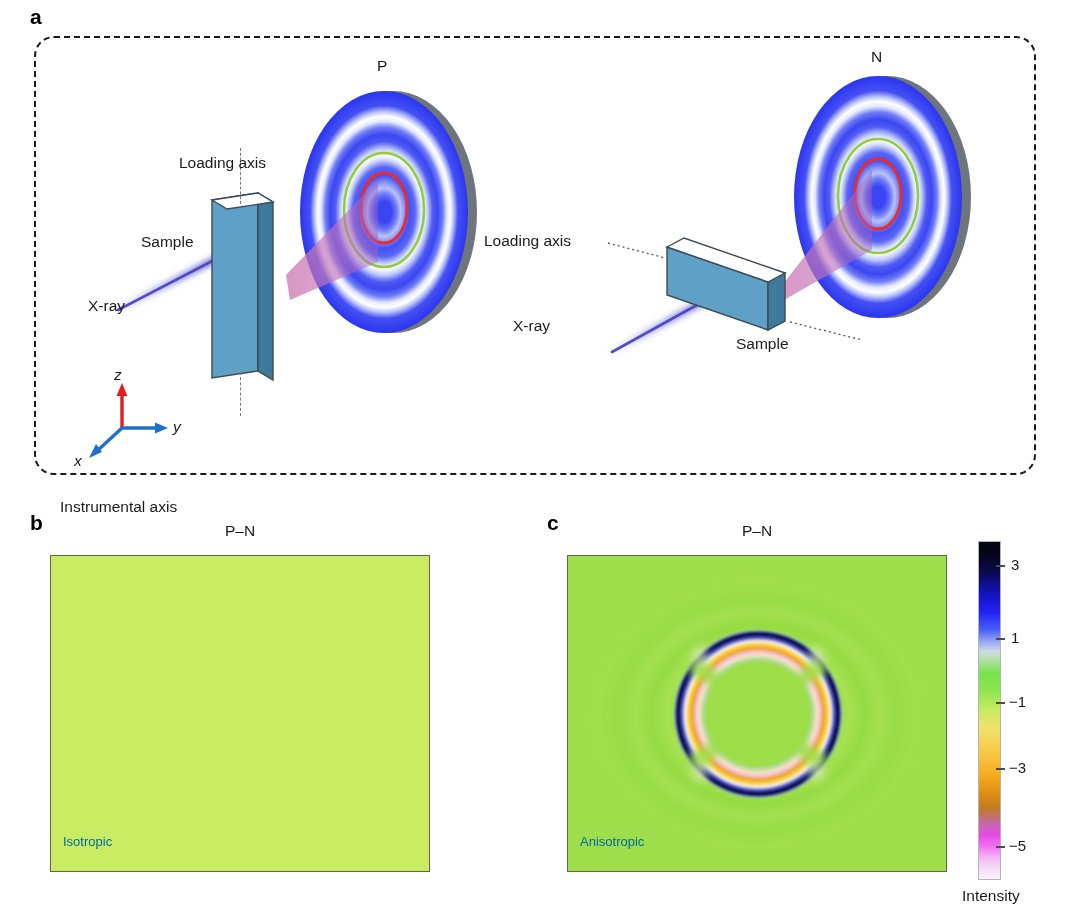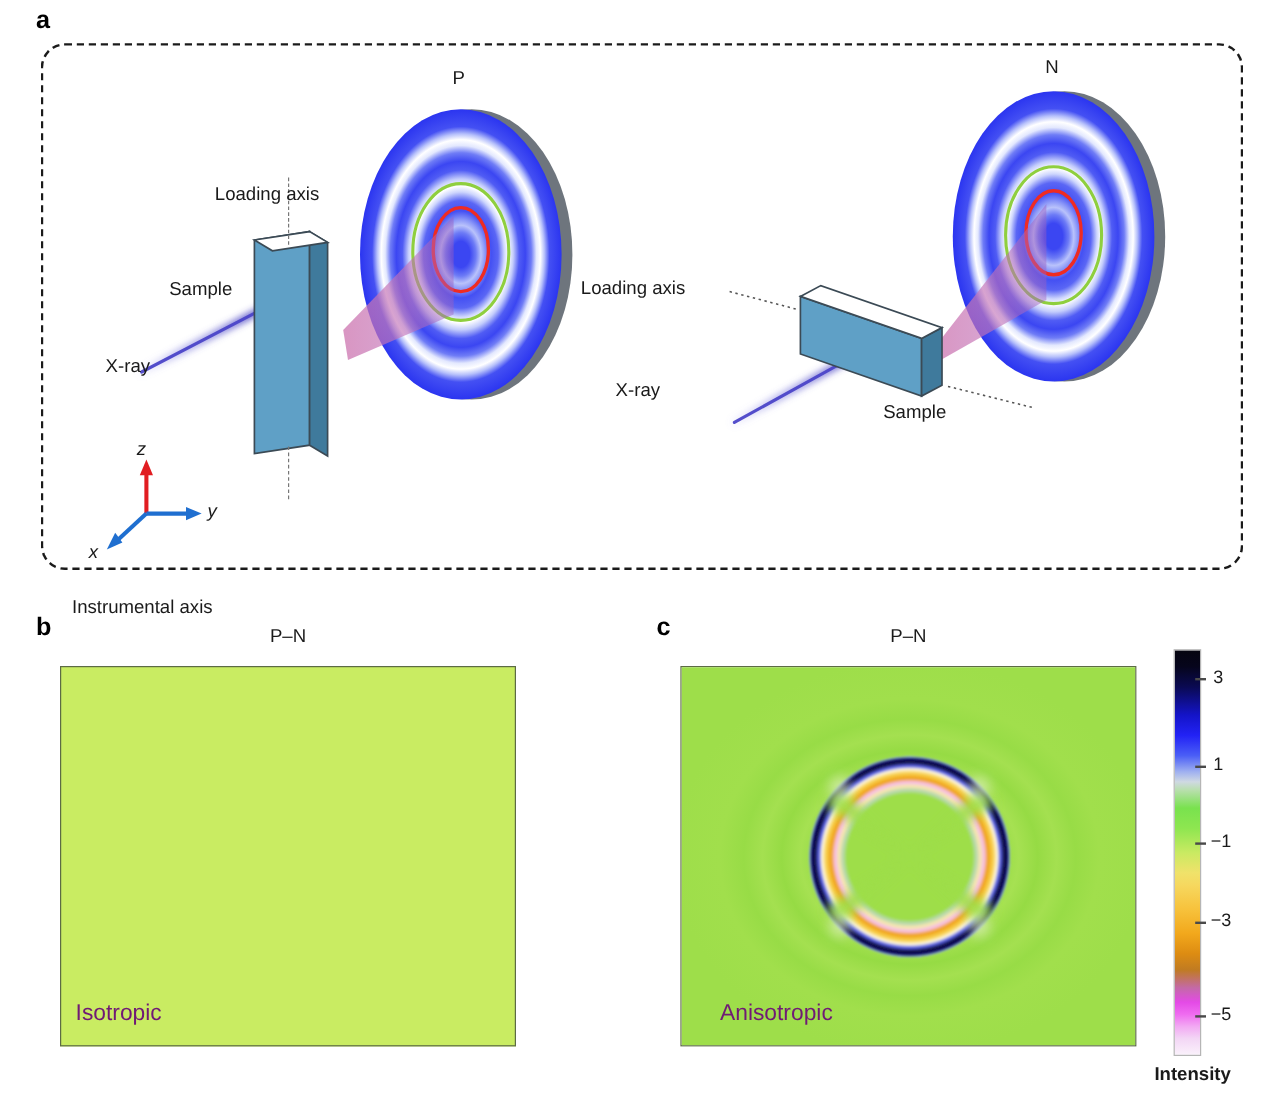--- a/index.html
+++ b/index.html
@@ -28,21 +28,21 @@
   .lbl{position:absolute;font-size:15.5px;color:#1a1a1a;white-space:nowrap;}
   .lbl-i{font-style:italic;}
   .vdash{position:absolute;border-left:1.4px dashed #777;}
 
   
   svg.stage{position:absolute;left:0;top:0;width:1069px;height:916px;overflow:visible;}
 
   
   .map-frame{position:absolute;box-sizing:border-box;border:1.4px solid #5c6b44;}
   .map-title{position:absolute;font-size:15.5px;color:#1a1a1a;text-align:center;}
-  .map-tag{position:absolute;font-size:19px;color:#701a75;}
+  .map-tag{position:absolute;font-size:13px;color:#0369a1;}
 
   .map-b{background:#c9ec62;}
   .map-c-bg{position:absolute;inset:0;background:#9ede4a;overflow:hidden;}
 
   
   .cbar{
     position:absolute;left:978px;top:541px;width:23px;height:339px;
     box-sizing:border-box;border:1px solid #b5b5b5;
     background:linear-gradient(to bottom,
       #05040f 0%,
@@ -65,21 +65,21 @@
       #c07b22 79%,
       #c469a8 83.5%,
       #e44ae6 87%,
       #ef6cf0 90%,
       #f2a9f3 93%,
       #f3d6f5 96%,
       #faf1fb 100%);
   }
   .cbar-tick{position:absolute;width:9px;height:0;border-top:2px solid #4a4a4a;}
   .cbar-lbl{position:absolute;font-size:15px;color:#1a1a1a;}
-  .cbar-title{position:absolute;font-size:15.5px;color:#1a1a1a;font-weight:bold;}
+  .cbar-title{position:absolute;font-size:15.5px;color:#1a1a1a;}
 </style>
 </head>
 <body>
 
 <div class="fig">
 
   <div class="panel-letter" style="left:30px;top:6px;">a</div>
   <div class="panel-letter" style="left:30px;top:512px;">b</div>
   <div class="panel-letter" style="left:547px;top:512px;">c</div>
 
@@ -305,21 +305,21 @@
 
         <g opacity="0.55" filter="url(#gapSoft)">
           <circle cx="248" cy="100" r="9" fill="#eaf3d8"></circle>
           <circle cx="132" cy="100" r="9" fill="#eaf3d8"></circle>
           <circle cx="248" cy="216" r="9" fill="#eaf3d8"></circle>
           <circle cx="132" cy="216" r="9" fill="#eaf3d8"></circle>
         </g>
       </svg>
     </div>
   </div>
-  <div class="map-tag" style="left:600px;top:834px;">Anisotropic</div>
+  <div class="map-tag" style="left:580px;top:834px;">Anisotropic</div>
 
   <div class="cbar"></div>
 
   <div class="cbar-tick" style="left:996px;top:565px;"></div>
   <div class="cbar-lbl" style="left:1011px;top:556px;">3</div>
 
   <div class="cbar-tick" style="left:996px;top:638px;"></div>
   <div class="cbar-lbl" style="left:1011px;top:629px;">1</div>
 
   <div class="cbar-tick" style="left:996px;top:702px;"></div>

